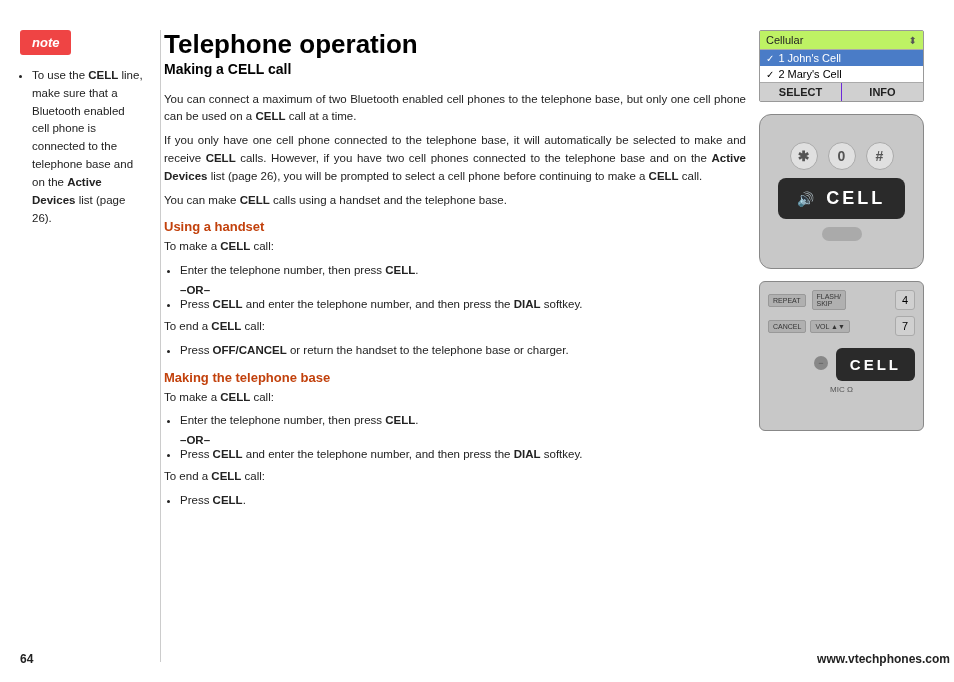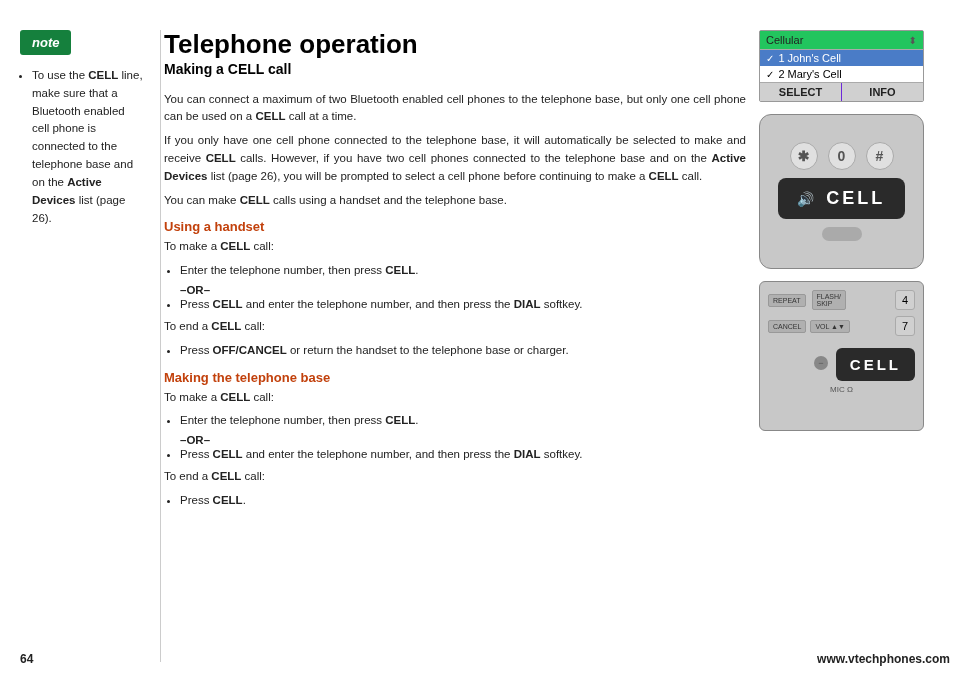--- a/index.html
+++ b/index.html
@@ -25,21 +25,21 @@
     .sidebar {
       width: 140px;
       flex-shrink: 0;
       padding-right: 15px;
       display: flex;
       flex-direction: column;
       align-items: flex-start;
     }
 
     .note-box {
-      background: #15803d;
+      background: #ef4444;
       color: #fff;
       padding: 5px 12px;
       font-size: 13px;
       font-weight: bold;
       border-radius: 3px;
       margin-bottom: 12px;
       font-style: italic;
     }
 
     .sidebar-text {
@@ -128,21 +128,21 @@
       border-radius: 2px;
       background: #fff;
       font-size: 11px;
     }
 
     .cellular-header {
       display: flex;
       justify-content: space-between;
       align-items: center;
       padding: 3px 6px;
-      background: #22c55e;
+      background: #bef264;
       border-bottom: 1px solid #aaa;
     }
 
     .cellular-header-text {
       font-size: 11px;
       color: #222;
     }
 
     .cellular-arrow {
       font-size: 10px;

